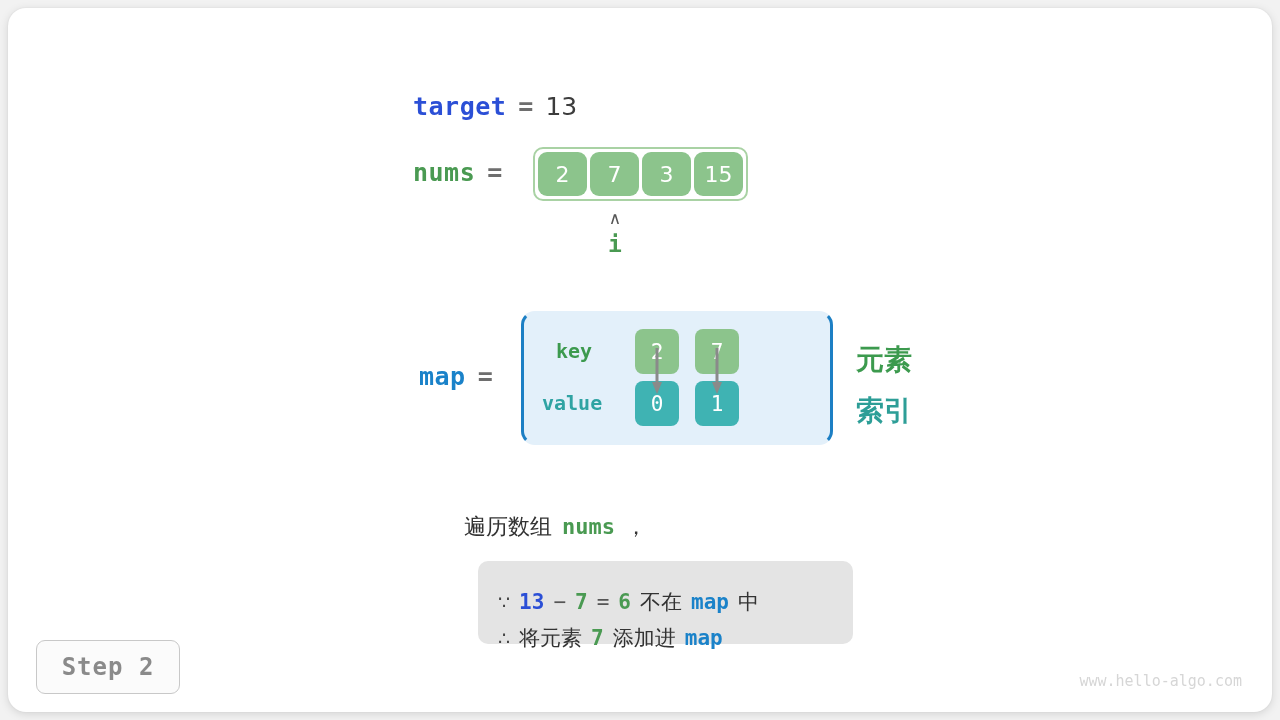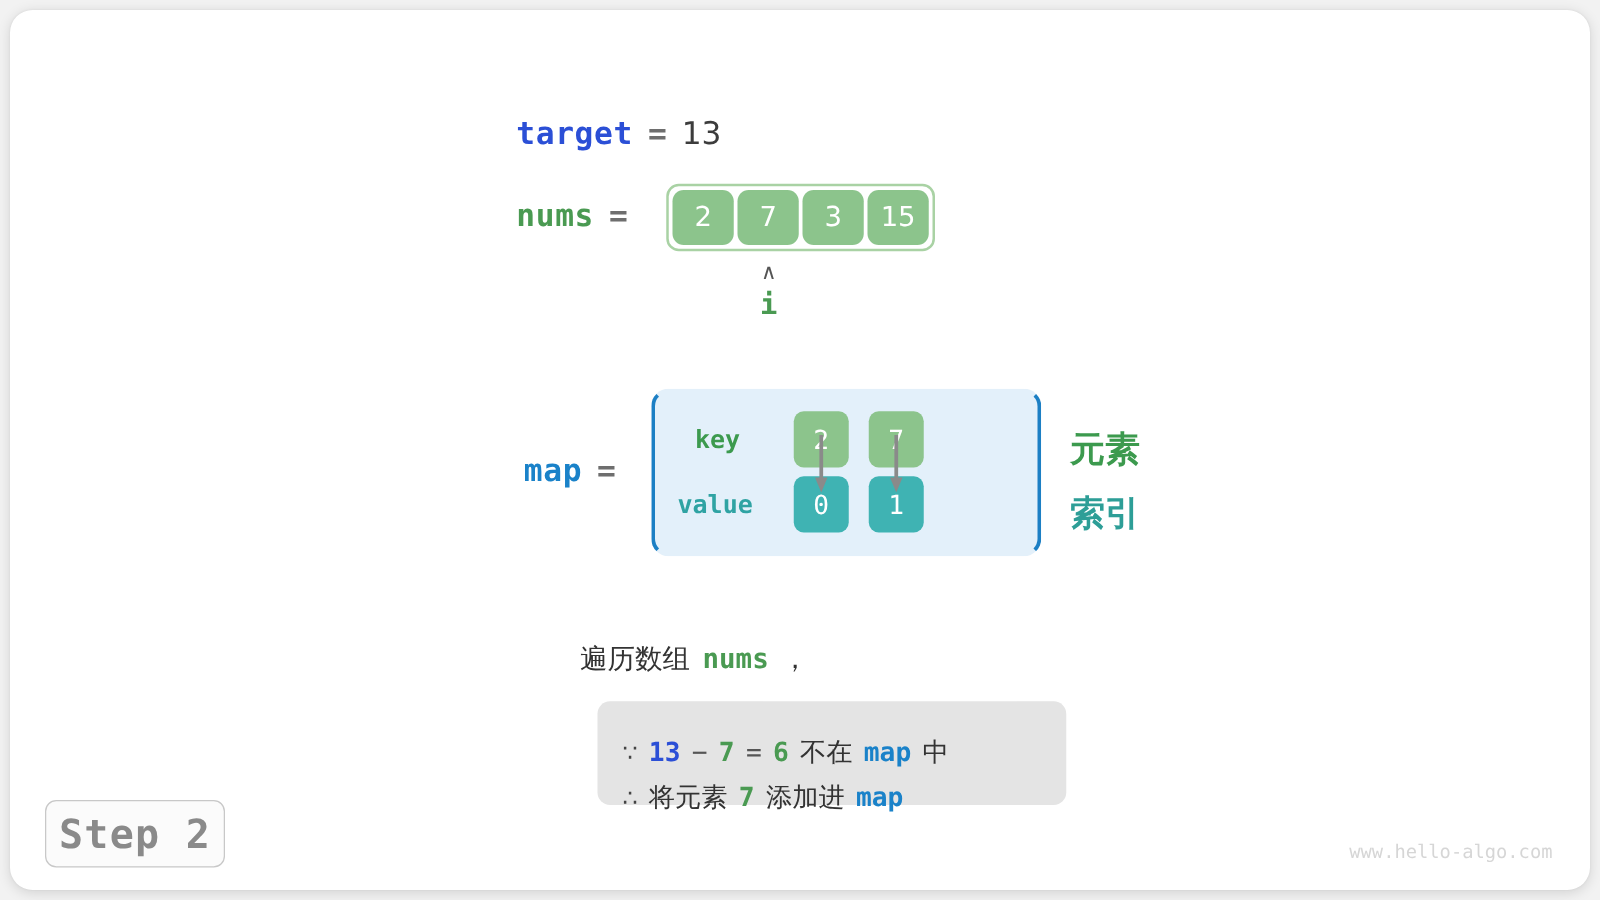--- a/index.html
+++ b/index.html
@@ -296,21 +296,21 @@
     top: 640px;
     width: 144px;
     height: 54px;
     border: 1.5px solid #c8c8c8;
     border-radius: 9px;
     background: #fbfbfb;
     display: flex;
     align-items: center;
     justify-content: center;
     font-family: "DejaVu Sans Mono", monospace;
-    font-size: 32px;
+    font-size: 24px;
     font-weight: bold;
     color: #8a8a8a;
     letter-spacing: 1px;
     box-sizing: border-box;
   }
 
   .watermark {
     position: absolute;
     right: 38px;
     top: 672px;

